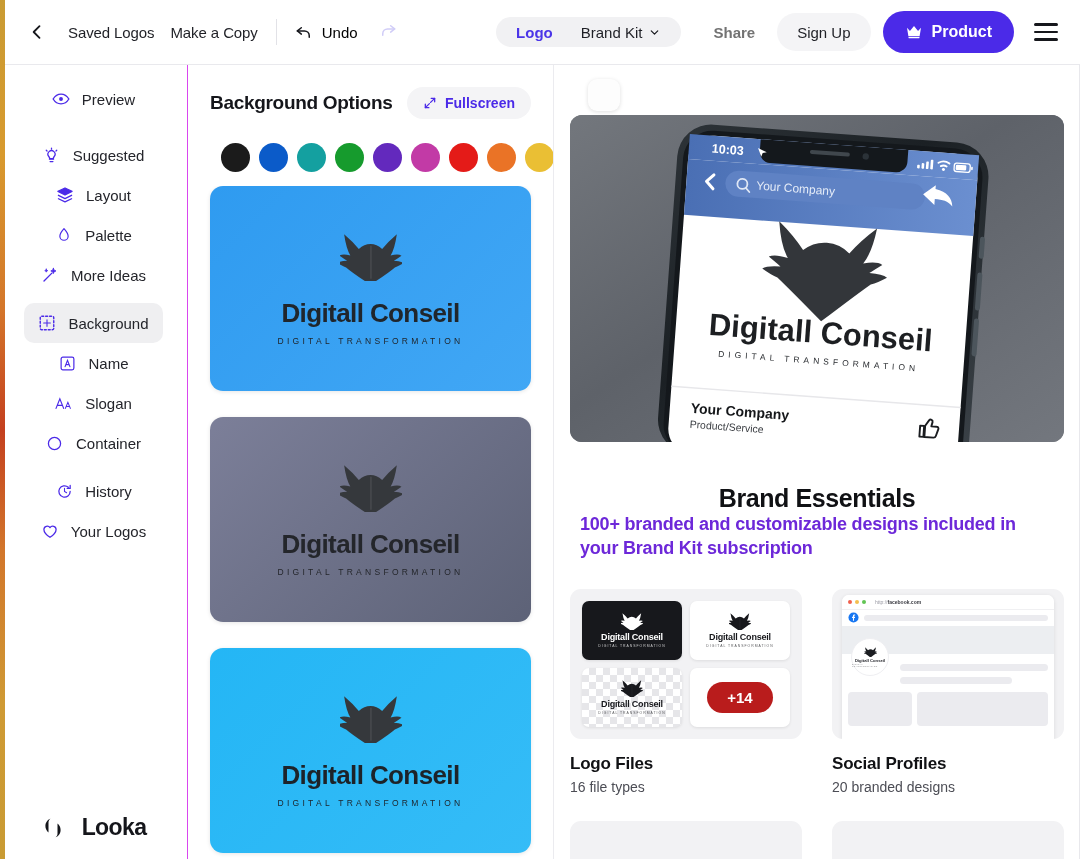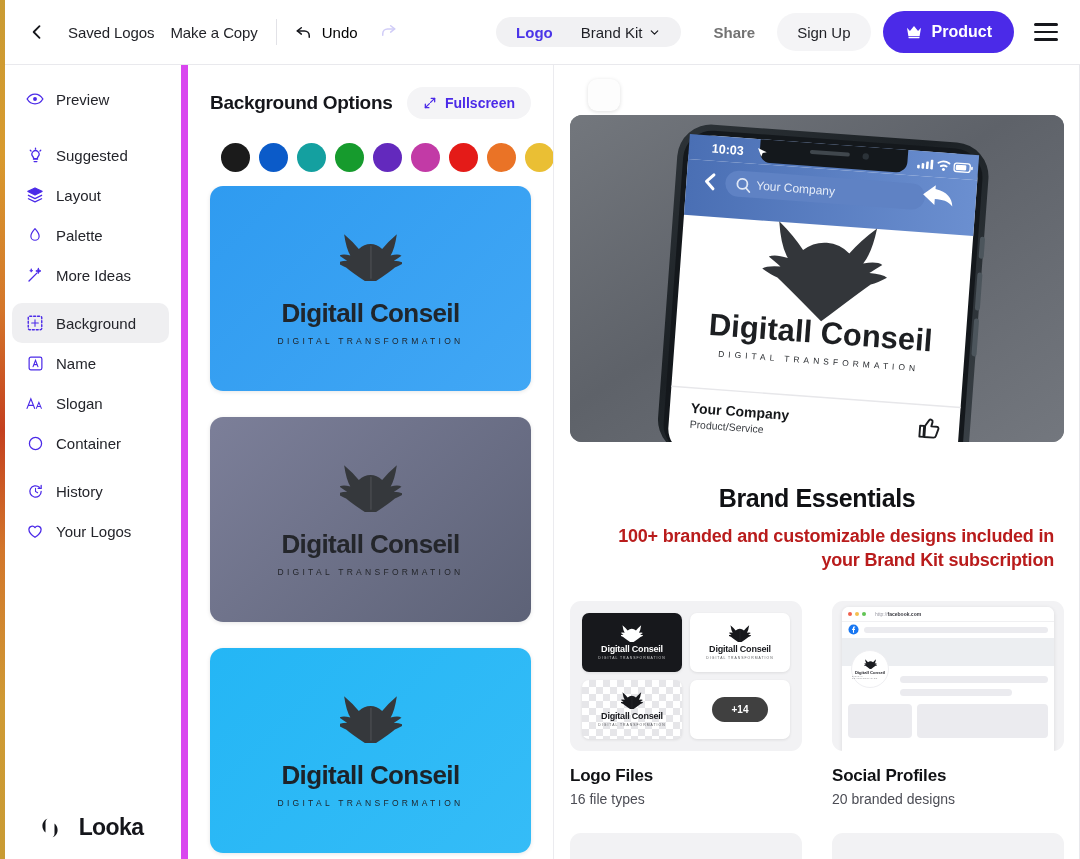--- a/index.html
+++ b/index.html
@@ -70,22 +70,22 @@
     width:40px;height:40px;margin-left:12px;display:flex;flex-direction:column;
     align-items:center;justify-content:center;gap:5px;cursor:pointer;
   }
   .hamburger span{ display:block;width:24px;height:2.4px;background:#16171c;border-radius:2px; }
 
   
   .body-row{ display:flex; flex:1 1 auto; min-height:0; }
 
   
   .sidebar{
-    width:188px; min-width:188px; background:#fff; border-right:7px solid #d946ef;
-    display:flex; flex-direction:column; padding-top:14px; position:relative;
+    width:188px; min-width:188px; background:#fff; border-right:1px solid #d946ef;
+    display:flex; flex-direction:column; padding-top:14px; position:relative;align-items:center;
   }
   .nav-item{
     display:flex;align-items:center; gap:12px; height:40px; margin:0 12px;
     padding:0 14px; border-radius:10px; cursor:pointer; font-size:15px; color:#24252b;
   }
   .nav-item.active{ background:#efeff1; }
   .nav-icon{ width:18px;height:18px;display:flex;align-items:center;justify-content:center;color:#4b2ae8; flex:0 0 18px;}
   .nav-gap{ height:16px; }
   .nav-gap-sm{ height:8px; }
   .sb-footer{
@@ -141,22 +141,22 @@
     margin-top:4px; height:327px; border-radius:12px; overflow:hidden; position:relative;
     background:linear-gradient(140deg,#6f7379 0%,#5f636a 40%,#707479 100%);
   }
   .hero-inner{ position:absolute; inset:0; }
 
   .be-title{
     text-align:center; font-size:25px; font-weight:700; letter-spacing:-0.4px;
     margin-top:42px; color:#101114;
   }
   .be-sub{
-    text-align:right; font-size:18px; font-weight:700; letter-spacing:-0.2px;
-    margin-top:12px; line-height:1.33; color:#b91c1c; padding:0 10px;
+    text-align:left; font-size:18px; font-weight:700; letter-spacing:-0.2px;
+    line-height:1.33; color:#6d28d9; padding:0 10px;
   }
 
   .ess-grid{ display:flex; gap:30px; margin-top:28px; }
   .ess-col{ flex:1 1 0; min-width:0; }
   .ess-thumb{
     background:#f2f2f4; border-radius:11px; height:150px; padding:12px;
     display:flex; align-items:center; justify-content:center; overflow:hidden;
   }
   .ess-name{ font-size:17px; font-weight:700; margin-top:15px; letter-spacing:-0.2px; color:#101114;}
   .ess-meta{ font-size:14px; color:#4c4d55; margin-top:5px; }
@@ -175,21 +175,21 @@
   .lf-tile.checker{
     background-color:#fff;
     background-image:
       linear-gradient(45deg,#e6e6e9 25%,transparent 25%,transparent 75%,#e6e6e9 75%),
       linear-gradient(45deg,#e6e6e9 25%,transparent 25%,transparent 75%,#e6e6e9 75%);
     background-size:14px 14px; background-position:0 0,7px 7px;
   }
   .lf-nm{ font-size:9px; font-weight:700; letter-spacing:-0.2px; margin-top:2px; }
   .lf-tg{ font-size:3.4px; letter-spacing:1px; margin-top:2px; opacity:.75; }
   .plus-pill{
-    background:#404040; color:#fff; font-size:10px; font-weight:700;
+    background:#b91c1c; color:#fff; font-size:15px; font-weight:700;
     border-radius:16px; padding:7px 20px;
   }
 
   
   .sp-window{
     width:100%; height:100%; background:#fff; border-radius:7px; overflow:hidden;
     box-shadow:0 1px 4px rgba(0,0,0,.10); display:flex; flex-direction:column;
     margin:6px 10px 0 10px;
   }
   .sp-bar{ height:15px; background:#fff; display:flex; align-items:center; gap:3px; padding:0 6px; border-bottom:1px solid #f0f0f2;}

